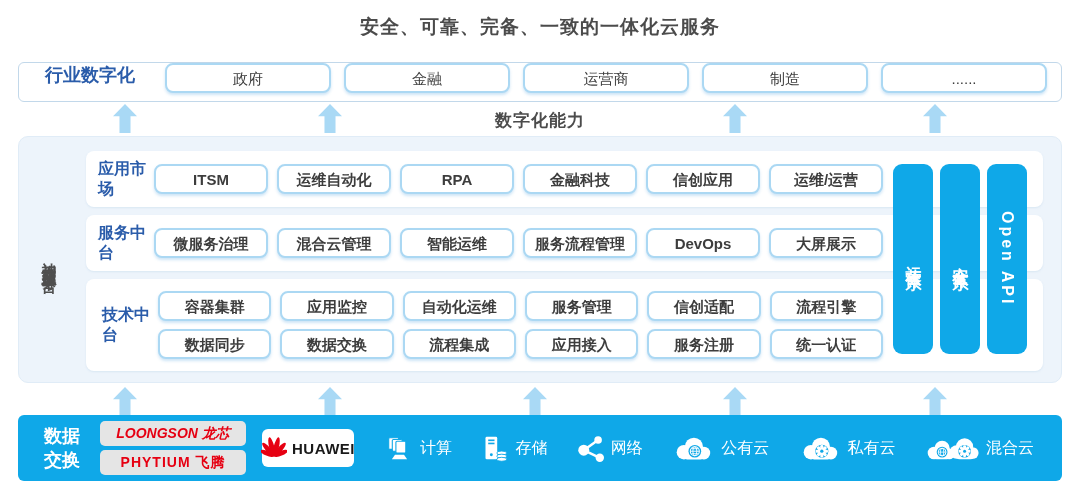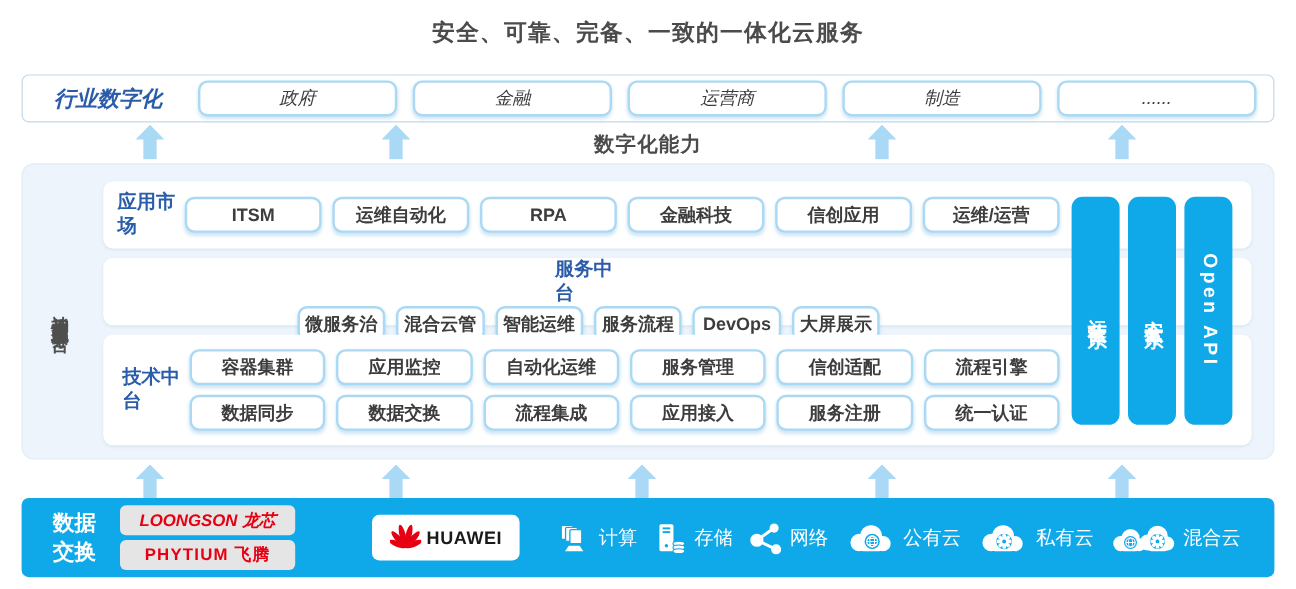--- a/index.html
+++ b/index.html
@@ -5,21 +5,21 @@
   html,body{margin:0;padding:0;background:#fff;}
   .canvas{position:relative;width:1080px;height:491px;background:#fff;overflow:hidden;
           font-family:"Liberation Sans","DejaVu Sans",sans-serif;}
 
   .title{position:absolute;top:14px;left:0;right:0;text-align:center;
          font-size:19px;font-weight:bold;color:#4b4b4b;letter-spacing:1px;}
 
   
   .industry{position:absolute;left:18px;top:62px;width:1044px;height:40px;box-sizing:border-box;
             background:#fff;border:1px solid #c2d8ea;border-radius:6px;
-            display:flex;align-items:center;padding:0 14px 0 26px;font-style:italic;}
+            display:flex;align-items:flex-start;padding:0 14px 0 26px;}
   .industry-label{flex:none;width:120px;font-size:18px;font-weight:bold;color:#2a5caa;}
   .industry-items{flex:1;display:flex;gap:13px;}
   .pill{flex:1;height:30px;line-height:27px;text-align:center;box-sizing:border-box;
         border:2px solid #abd8f3;border-radius:8px;background:#fff;
         font-size:15px;color:#3d3d3d;box-shadow:0 2px 3px rgba(147,198,236,.45);}
 
   
   .arrow-up{position:absolute;width:24px;height:29px;background:#a9d9f5;
             clip-path:polygon(50% 0,100% 42%,73% 42%,73% 100%,27% 100%,0 42%,0 42%);}
   .arrow-up{clip-path:polygon(50% 0,100% 42%,73% 42%,73% 100%,27% 100%,27% 42%,0 42%);}
@@ -29,21 +29,21 @@
   
   .platform{position:absolute;left:18px;top:136px;width:1044px;height:247px;
             background:#edf4fb;border:1px solid #e0ecf7;border-radius:10px;box-sizing:border-box;}
   .side-label{position:absolute;left:20px;top:50%;transform:translateY(-50%);
               writing-mode:vertical-rl;text-orientation:upright;letter-spacing:2px;
               font-size:15px;font-weight:bold;color:#4f4f4f;}
   .prow{position:absolute;left:67px;width:957px;background:#fff;border-radius:8px;
         display:flex;align-items:center;box-sizing:border-box;padding:0 160px 0 12px;
         box-shadow:0 1px 2px rgba(160,195,225,.25);}
   .prow-a{top:14px;height:56px;}
-  .prow-b{top:78px;height:56px;flex-direction:column;}
+  .prow-b{top:78px;height:56px;}
   .prow-c{top:142px;height:92px;padding-left:16px;}
   .prow-label{flex:none;width:48px;font-size:16px;font-weight:bold;color:#2a5caa;
               line-height:1.25;margin-right:8px;}
   .prow-items{flex:1;display:flex;flex-direction:column;gap:8px;font-weight:bold;}
   .items-line{display:flex;gap:9px;}
   .item{flex:1;height:30px;line-height:27px;text-align:center;box-sizing:border-box;
         border:2px solid #abd8f3;border-radius:8px;background:#fff;
         font-size:15px;color:#3d3d3d;box-shadow:0 2px 3px rgba(147,198,236,.45);}
 
   .pillars{position:absolute;top:27px;right:34px;height:190px;display:flex;gap:7px;}
@@ -54,22 +54,22 @@
 
   
   .resource{position:absolute;left:18px;top:415px;width:1044px;height:66px;box-sizing:border-box;
             background:#0fa8e8;border-radius:6px;display:flex;align-items:center;
             padding:0 22px 0 26px;gap:16px;}
   .res-label{flex:none;width:40px;color:#fff;font-size:18px;font-weight:bold;line-height:1.35;}
   .vendor-col{flex:none;width:146px;display:flex;flex-direction:column;gap:4px;}
   .vendor{background:#e5e5e5;border-radius:5px;height:25px;display:flex;align-items:center;justify-content:center;}
   .loongson-text{color:#e60012;font-weight:bold;font-style:italic;font-size:14px;}
   .phytium-text{color:#e60012;font-weight:bold;font-size:14px;letter-spacing:1px;}
-  .huawei-box{flex:none;width:123px;height:38px;background:#fff;border-radius:6px;
-              display:flex;align-items:center;justify-content:center;gap:5px;margin-left:48px;}
+  .huawei-box{flex:none;width:92px;height:38px;background:#fff;border-radius:6px;
+              display:flex;align-items:center;justify-content:center;gap:5px;}
   .huawei-text{color:#1a1a1a;font-weight:bold;font-size:15px;letter-spacing:.5px;}
   .res-items{flex:1;display:flex;align-items:center;justify-content:space-between;padding:0 6px 0 16px;}
   .res-item{display:flex;align-items:center;gap:7px;color:#fff;font-size:16px;justify-content:center;}
   .res-item svg{display:block;}
 </style>
 </head>
 <body>
 
 <div class="canvas">
 

